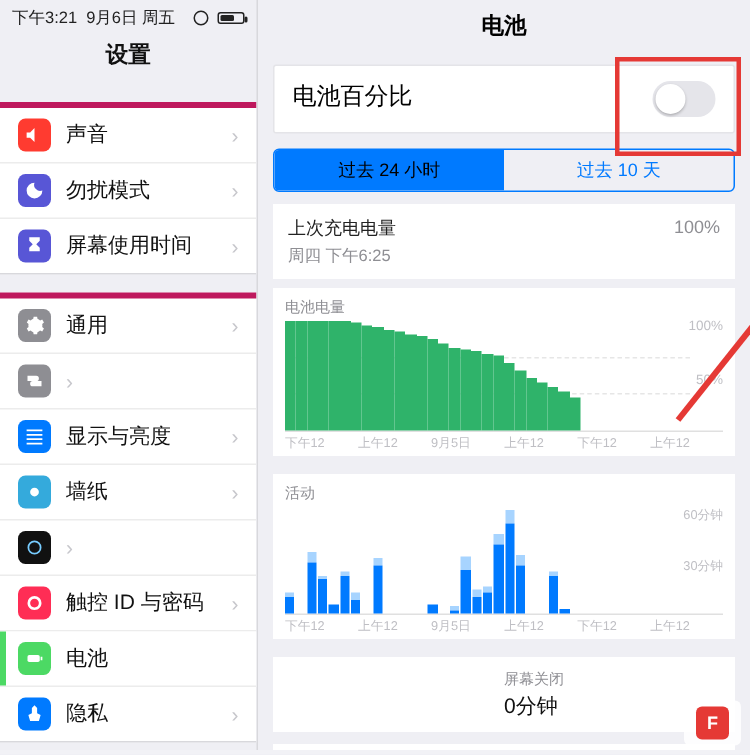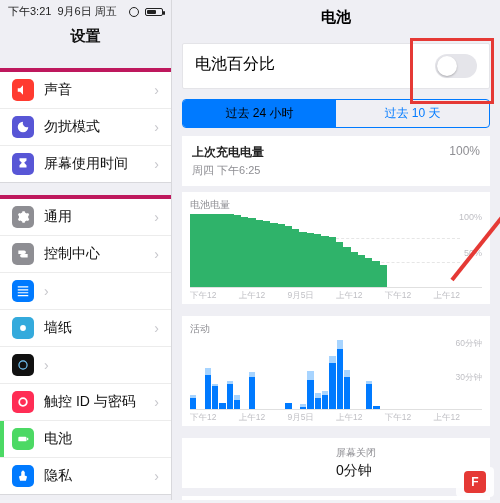--- a/index.html
+++ b/index.html
@@ -40,21 +40,21 @@
   .toggle { width: 42px; height: 24px; border-radius: 12px; background: #e5e5ea; position: relative; }
   .toggle .knob { width: 20px; height: 20px; border-radius: 50%; background: #fff; box-shadow: 0 1px 2px rgba(0,0,0,.25); position: absolute; top: 2px; left: 2px; }
   .highlight-box { position: absolute; border: 3px solid #e53935; right: 6px; top: 38px; width: 84px; height: 66px; z-index: 20; }
   .arrow-svg { position: absolute; left: 220px; top: 80px; width: 270px; height: 220px; z-index: 19; pointer-events: none; }
 
   .seg { display: flex; margin: 10px 10px 0 10px; border: 1px solid #007aff; border-radius: 4px; overflow: hidden; font-size: 12px; }
   .seg > div { flex: 1; text-align: center; padding: 5px 0; color: #007aff; }
   .seg .sel { background: #007aff; color: #000000; }
 
   .section-card { background: #fff; margin: 8px 10px 0 10px; padding: 8px 10px; font-size: 12px; }
-  .section-card .t1 { color: #222; font-weight: bold; }
+  .section-card .t1 { color: #222; }
   .section-card .sub { color: #8e8e93; font-size: 11px; margin-top: 2px; }
   .section-card .r { float: right; color: #8e8e93; font-size: 12px; }
   .chart-wrap { margin: 6px 10px 12px 10px; background: #fff; padding: 6px 8px 2px 8px; }
   .chart-title { color: #8e8e93; font-size: 10px; margin-bottom: 2px; }
   .chart1 { position: relative; height: 74px; border-bottom: 1px solid #e0e0e0; }
   .chart1 .grid { position: absolute; left: 0; right: 22px; top: 0; bottom: 0; }
   .chart1 .grid:before, .chart1 .grid:after, .chart1 .grid i { position: absolute; left:0; right:0; border-top:1px dashed #e6e6e6; }
   .chart1 .grid:before { content:""; top: 33%; }
   .chart1 .grid:after  { content:""; top: 66%; }
   .chart1 .yl { position:absolute; right:0; font-size:9px; color:#bfbfc4; }
@@ -139,29 +139,29 @@
           </div>
         <div class="label">通用</div>
         <div class="chev">›</div>
       </div>
       <div class="row">
         <div class="icon gray2">
             <svg viewBox="0 0 24 24">
               <path d="M4 6h10a3 3 0 0 1 0 6H4zM20 12H10a3 3 0 0 0 0 6h10z"></path>
             </svg>
           </div>
-        <div class="label">控制中心</div>
         <div class="chev">›</div>
       </div>
       <div class="row">
         <div class="icon blue">
             <svg viewBox="0 0 24 24">
               <path d="M3 4h18v2H3zM3 9h18v2H3zM3 14h18v2H3zM3 19h18v2H3z" fill="#fff"></path>
             </svg>
           </div>
+        <div class="label">显示与亮度</div>
         <div class="chev">›</div>
       </div>
       <div class="row">
         <div class="icon cyan">
             <svg viewBox="0 0 24 24">
               <circle cx="12" cy="12" r="5"></circle>
             </svg>
           </div>
         <div class="label">墙纸</div>
         <div class="chev">›</div>

